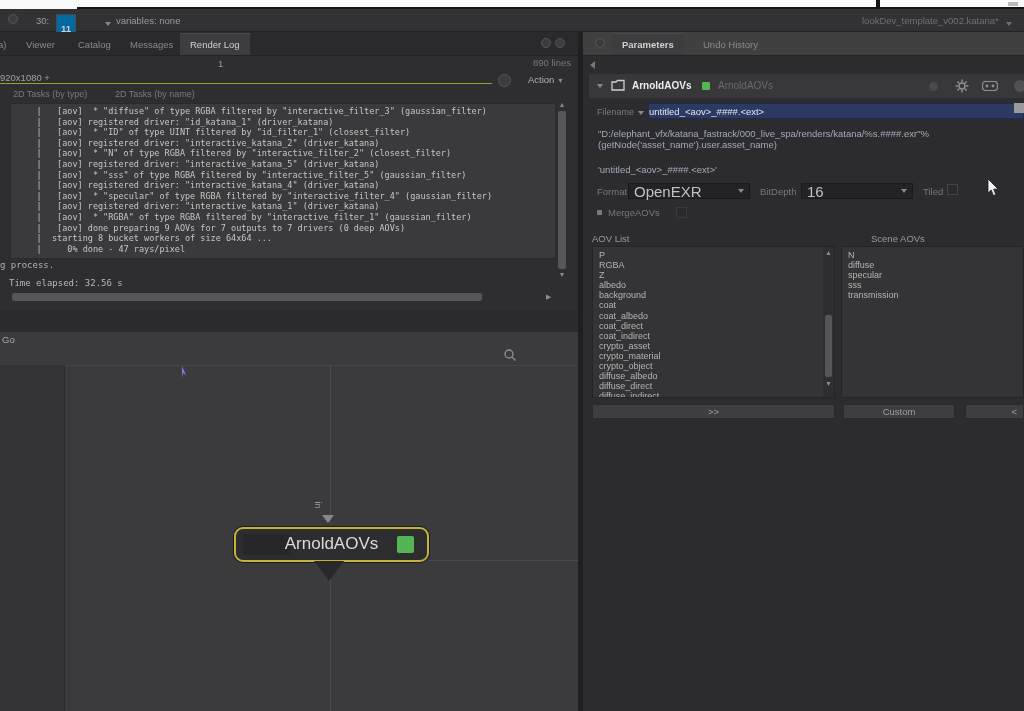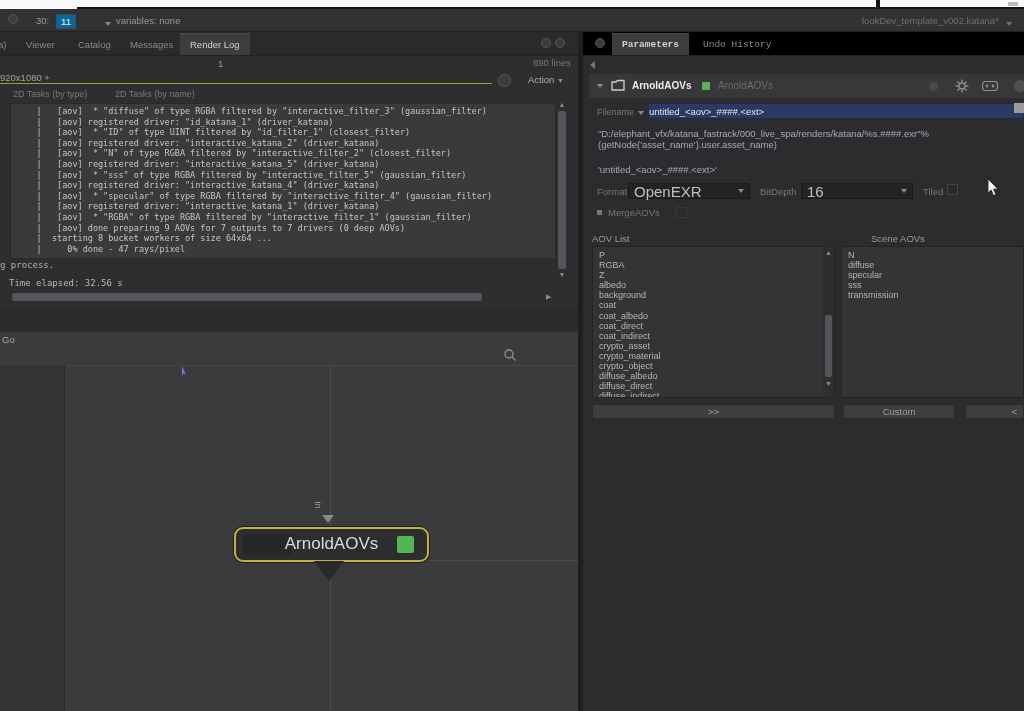--- a/index.html
+++ b/index.html
@@ -29,21 +29,21 @@
 <div id="app">
 
   <div class="abs" style="left:0;top:0;width:1024px;height:9px;background:#fafafa;"></div>
   <div class="abs" style="left:77px;top:7px;width:947px;height:2px;background:#141414;"></div>
   <div class="abs" style="left:876px;top:0;width:4px;height:7px;background:#141414;"></div>
   <div class="abs" style="left:1008px;top:2px;width:10px;height:4px;background:#bbb;"></div>
 
   <div class="abs" style="left:0;top:9px;width:1024px;height:23px;background:#323234;border-bottom:1px solid #222;">
     <div class="abs circle-btn" style="left:8px;top:5px;"></div>
     <div class="abs txt" style="left:36px;top:6px;color:#9a9a9a;">30:</div>
-    <div class="abs txt" style="left:56px;top:5px;color:#d0d0d0;border:1px solid #4a4a4c;padding:1px 4px;background:#0369a1;font-weight:bold;">11</div>
+    <div class="abs txt" style="left:56px;top:5px;color:#d0d0d0;border:1px solid #4a4a4c;padding:8px 4px;background:#0369a1;font-weight:bold;">11</div>
     <div class="abs tri-down" style="left:105px;top:13px;"></div>
     <div class="abs txt" style="left:116px;top:6px;">variables: none</div>
     <div class="abs txt" style="left:862px;top:6px;color:#707070;">lookDev_template_v002.katana*</div>
     <div class="abs tri-down" style="left:1006px;top:13px;border-top-color:#707070;"></div>
   </div>
 
   <div class="abs" style="left:0;top:32px;width:578px;height:24px;background:#2a2a2c;border-bottom:1px solid #232325;">
     <div class="abs tab" style="left:-12px;top:1px;">a)</div>
     <div class="abs tab" style="left:16px;top:1px;">Viewer</div>
     <div class="abs tab" style="left:68px;top:1px;">Catalog</div>
@@ -134,21 +134,21 @@
       <div class="abs" style="right:13px;top:7px;width:17px;height:17px;background:#55b555;border-radius:2px;"></div>
     </div>
 
     <div class="abs" style="left:314px;top:229px;width:0;height:0;border-left:15px solid transparent;border-right:15px solid transparent;border-top:20px solid #29292b;"></div>
   </div>
 
   <div class="abs" style="left:578px;top:32px;width:5px;height:679px;background:#1f1f21;"></div>
 
   <div class="abs" style="left:583px;top:32px;width:441px;height:679px;background:#2c2c2e;">
 
-    <div class="abs" style="left:0;top:0;width:441px;height:24px;background:#000000;border-bottom:1px solid #232325;font-family:Liberation Mono, monospace;">
+    <div class="abs" style="left:0;top:0;width:441px;height:24px;background:#404040;border-bottom:1px solid #232325;">
       <div class="abs circle-btn" style="left:12px;top:6px;"></div>
       <div class="abs tab active" style="left:29px;top:1px;font-weight:bold;">Parameters</div>
       <div class="abs tab" style="left:110px;top:1px;">Undo History</div>
     </div>
 
     <div class="abs tri-left" style="left:7px;top:29px;"></div>
 
     <div class="abs" style="left:6px;top:42px;width:435px;height:24px;background:#38383a;">
       <div class="abs tri-down" style="left:8px;top:10px;"></div>
       <svg class="abs" style="left:22px;top:5px;" width="15" height="13" viewBox="0 0 15 13">

